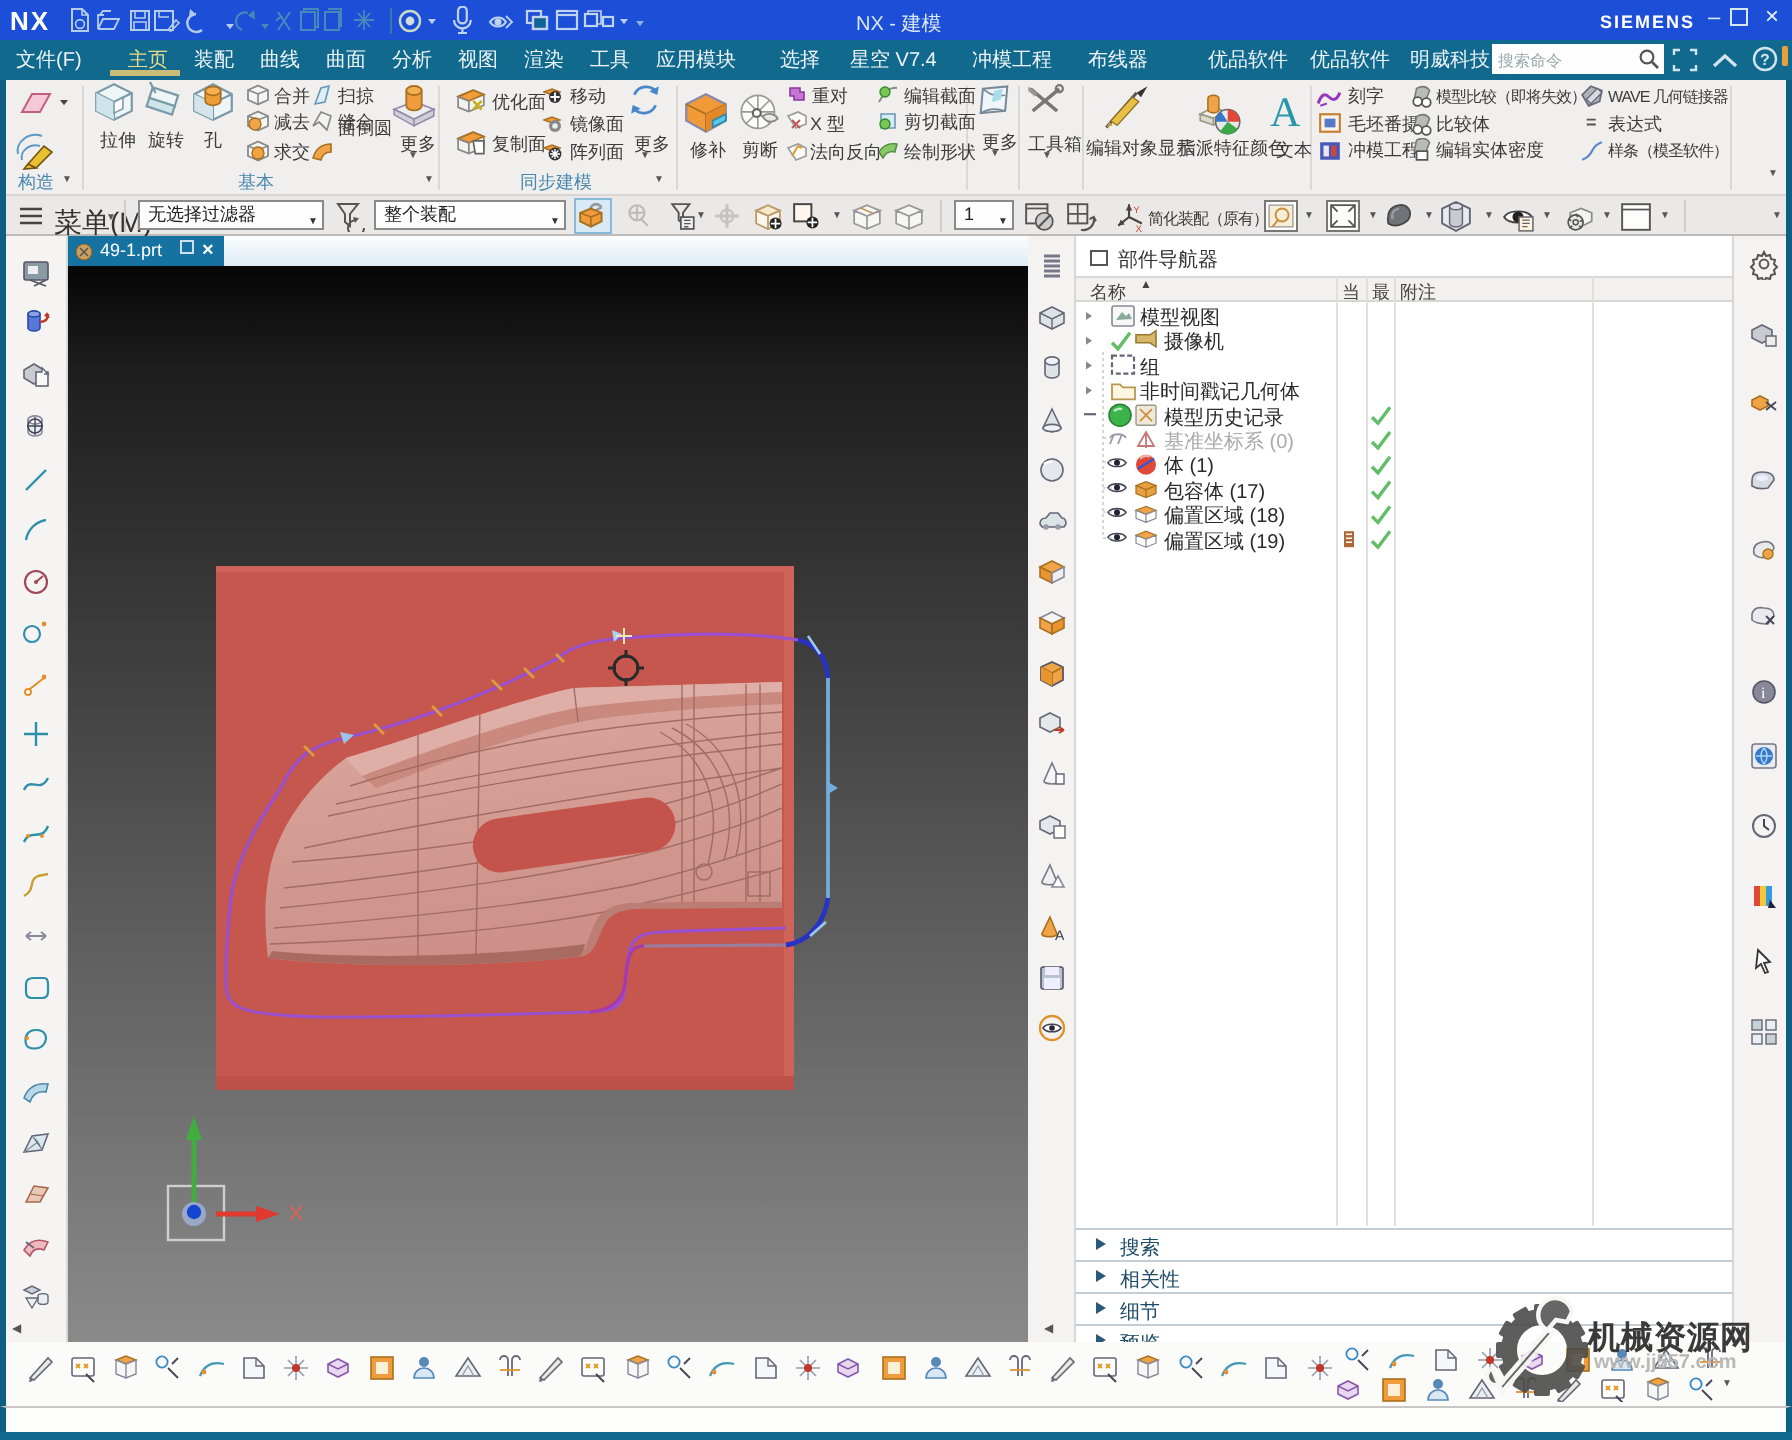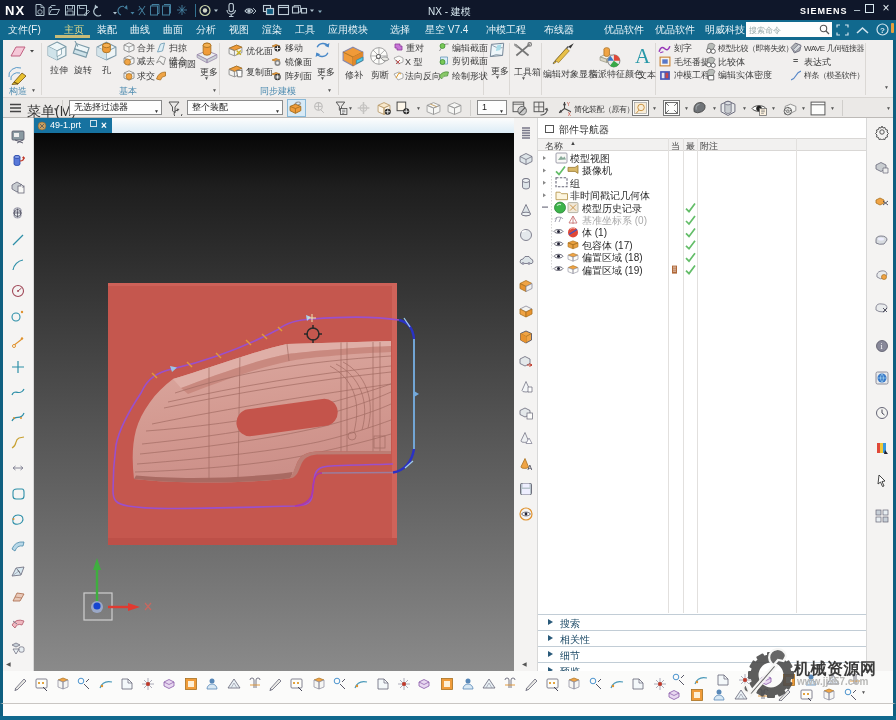--- a/index.html
+++ b/index.html
@@ -1,18 +1,18 @@
 <!DOCTYPE html>
 <html><head><meta charset="utf-8">
 <style>
 *{margin:0;padding:0;box-sizing:border-box}
 html,body{width:896px;height:720px;overflow:hidden;font-family:"Liberation Sans",sans-serif;background:#fff}
 #app{position:absolute;top:0;left:0;width:896px;height:720px}
 .abs{position:absolute}
-#titlebar{top:0;left:0;width:896px;height:20px;background:#0f172a}
+#titlebar{top:0;left:0;width:896px;height:20px;background:#1d4ed8}
 #tabrow{top:20px;left:0;width:896px;height:20px;background:#11698e}
 .tab{position:absolute;top:3px;font-size:10px;color:#ecf4f8;white-space:nowrap}
 #ribbon{top:40px;left:0;width:896px;height:58px;background:#f1efee;border-bottom:1px solid #d8d5d2}
 .glabel{position:absolute;top:45px;font-size:9px;color:#4888ae;white-space:nowrap}
 .gsep{position:absolute;top:3px;height:52px;width:1px;background:#dbd8d5}
 .bigl{position:absolute;font-size:9px;color:#3c3c3c;white-space:nowrap}
 .sml{position:absolute;font-size:9px;color:#3c3c3c;white-space:nowrap;line-height:9px}
 .gdrop{position:absolute;font-size:5px;color:#555}
 #selbar{top:98px;left:0;width:896px;height:20px;background:#ebe9e7;border-bottom:1px solid #bdbab7}
 .sbtxt{position:absolute;top:5px;font-size:14px;color:#333;white-space:nowrap}

